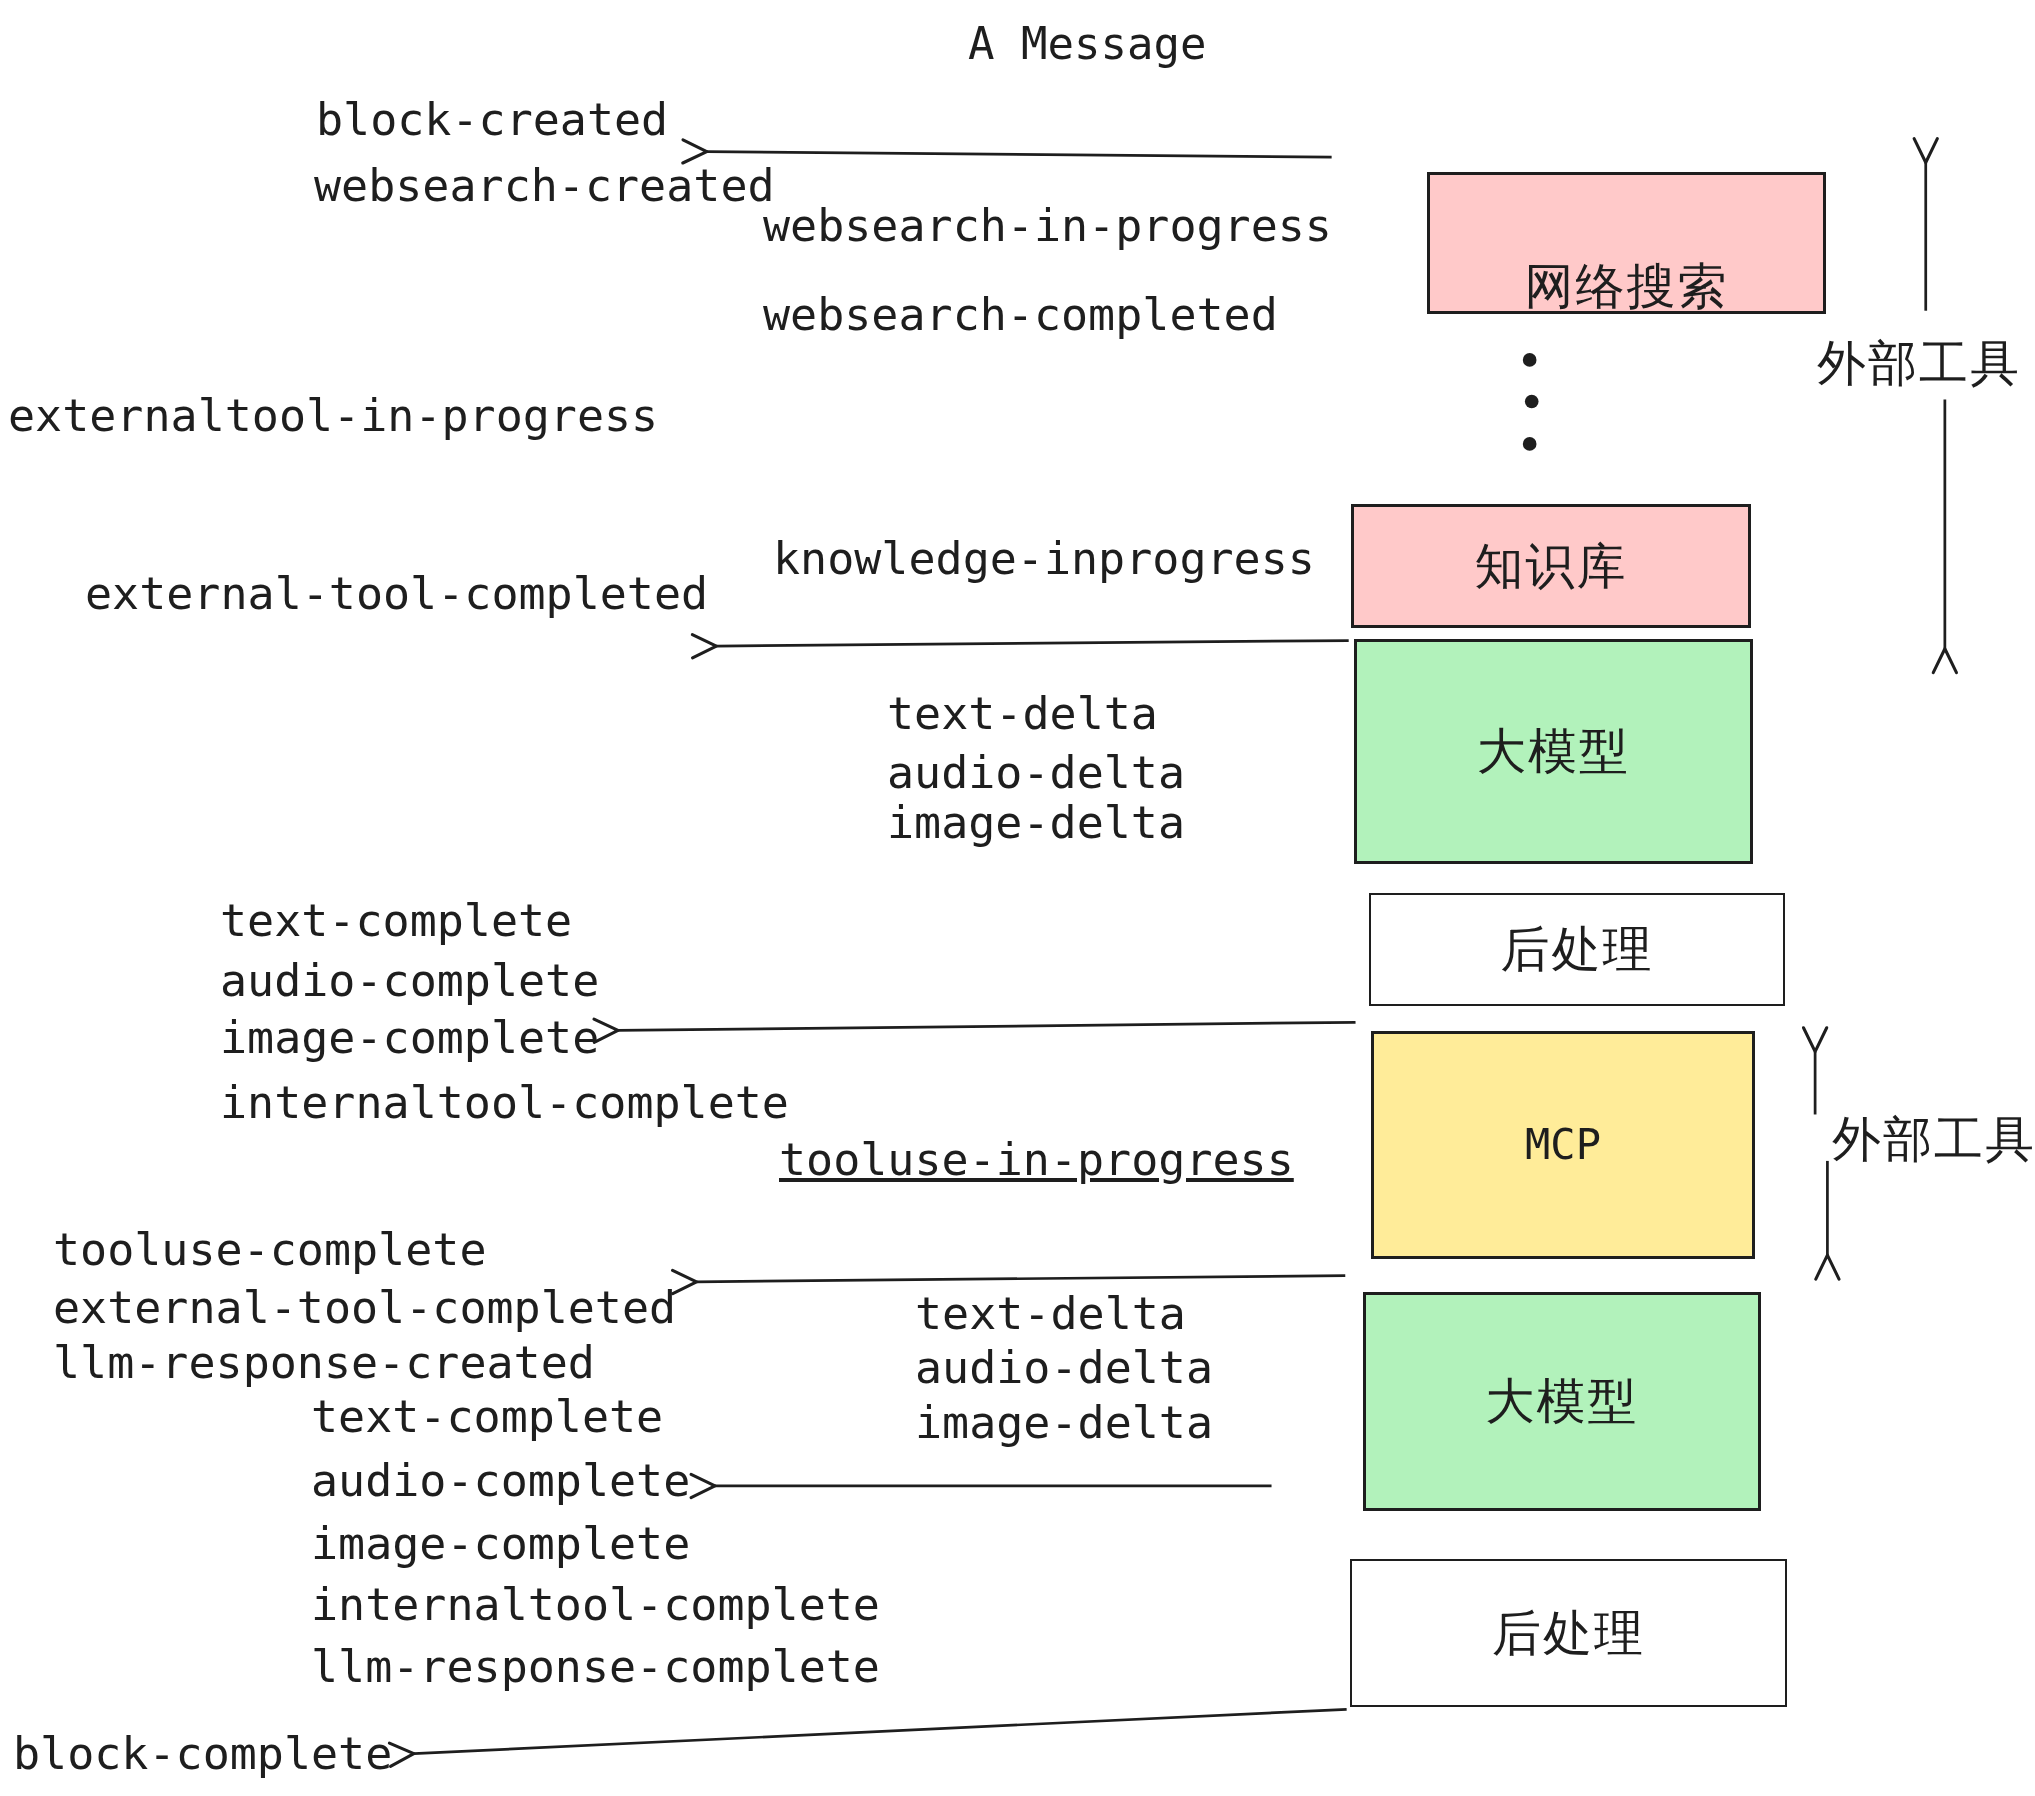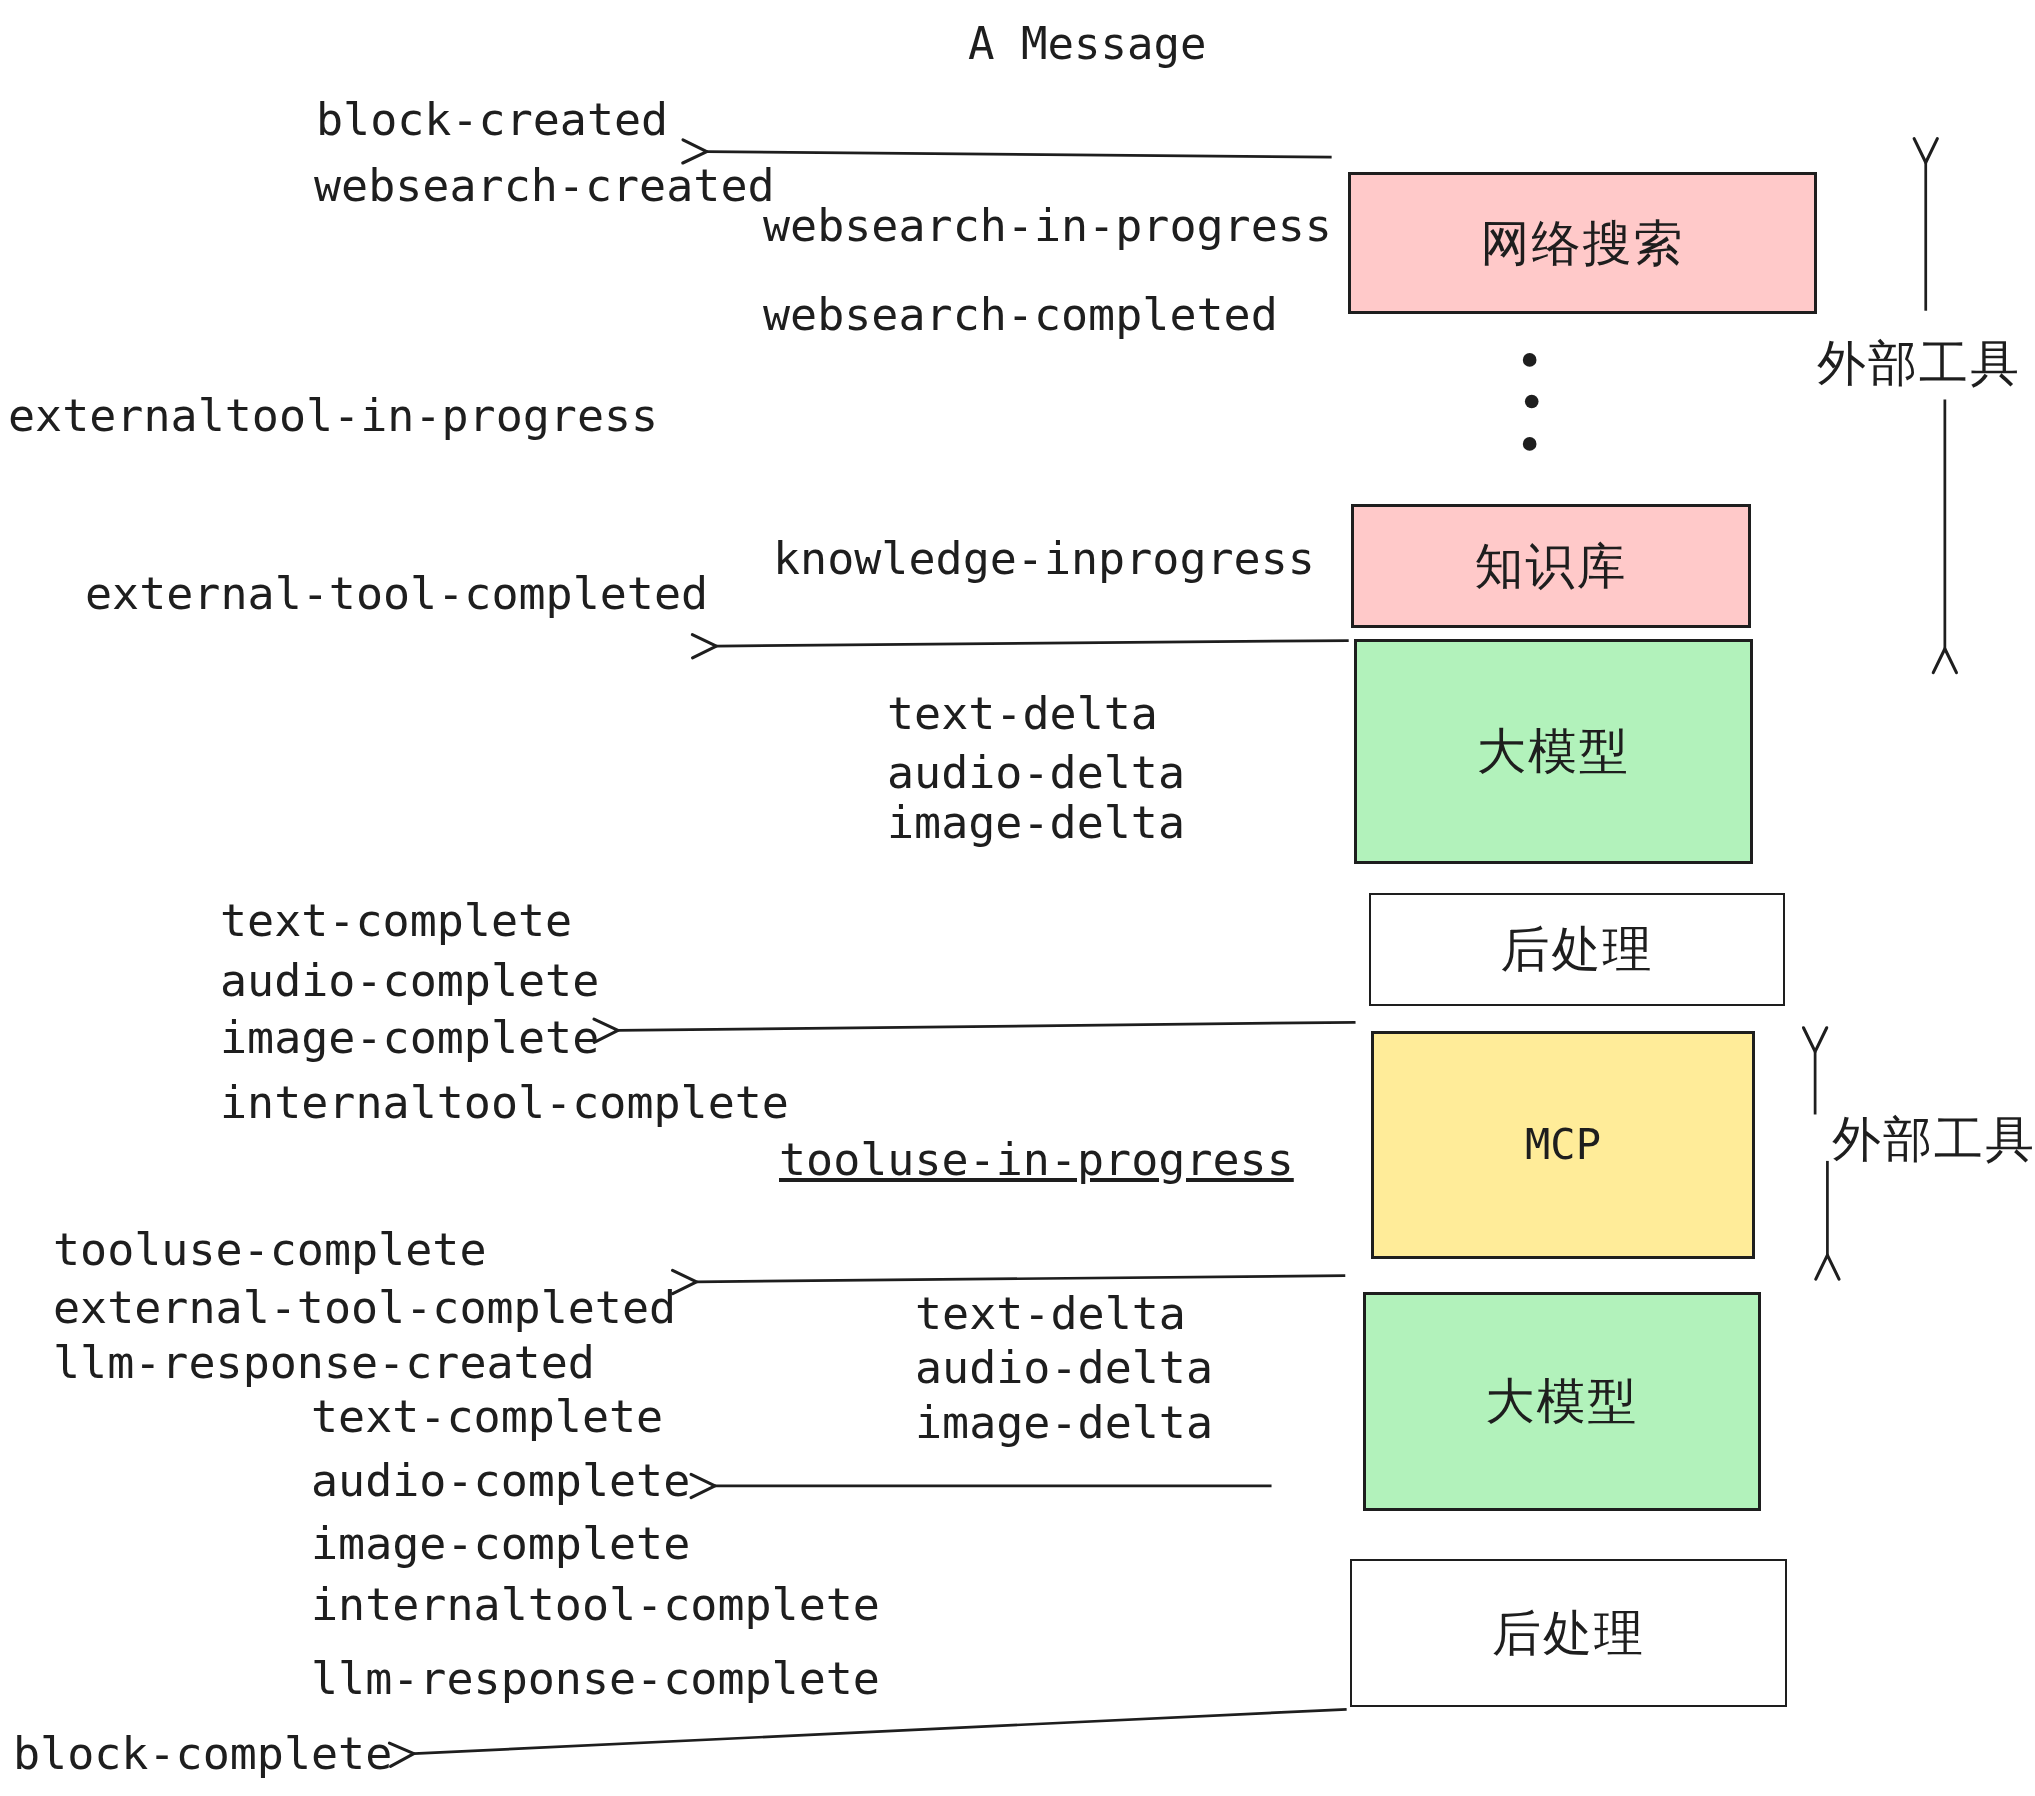--- a/index.html
+++ b/index.html
@@ -94,21 +94,21 @@
 
     <g fill="#1e1e1e" stroke="none">
       <circle cx="2240" cy="527" r="10"></circle>
       <circle cx="2243" cy="588" r="10"></circle>
       <circle cx="2240" cy="650" r="10"></circle>
     </g>
   </svg>
 
   <div class="title" style="left:968px; top:22px;">A Message</div>
 
-  <div class="box" style="left: 1348px; top: 172px; width: 469px; height: 142px; background-color: rgb(255, 201, 201);">
+  <div class="box" style="left: 1427px; top: 172px; width: 399px; height: 142px; background-color: rgb(255, 201, 201); align-items: flex-end;">
     <span class="box-label">网络搜索</span>
   </div>
 
   <div class="box" style="left: 1351px; top: 504px; width: 400px; height: 124px; background-color: rgb(255, 201, 201);">
     <span class="box-label">知识库</span>
   </div>
 
   <div class="box" style="left: 1354px; top: 639px; width: 399px; height: 225px; background-color: rgb(178, 242, 187);">
     <span class="box-label">大模型</span>
   </div>
@@ -150,17 +150,17 @@
   <div class="ev" style="left:53px; top:1227px;">tooluse-complete</div>
   <div class="ev" style="left:53px; top:1285px;">external-tool-completed</div>
   <div class="ev" style="left:53px; top:1340px;">llm-response-created</div>
   <div class="ev" style="left:915px; top:1291px;">text-delta</div>
   <div class="ev" style="left:915px; top:1345px;">audio-delta</div>
   <div class="ev" style="left:915px; top:1400px;">image-delta</div>
   <div class="ev" style="left:311px; top:1394px;">text-complete</div>
   <div class="ev" style="left:311px; top:1458px;">audio-complete</div>
   <div class="ev" style="left:311px; top:1521px;">image-complete</div>
   <div class="ev" style="left:311px; top:1582px;">internaltool-complete</div>
-  <div class="ev" style="left:311px; top:1644px;margin-top:12px;">llm-response-complete</div>
+  <div class="ev" style="left:311px; top:1644px;">llm-response-complete</div>
   <div class="ev" style="left:13px; top:1731px;">block-complete</div>
 
 </div>
 
 
 </body></html>

